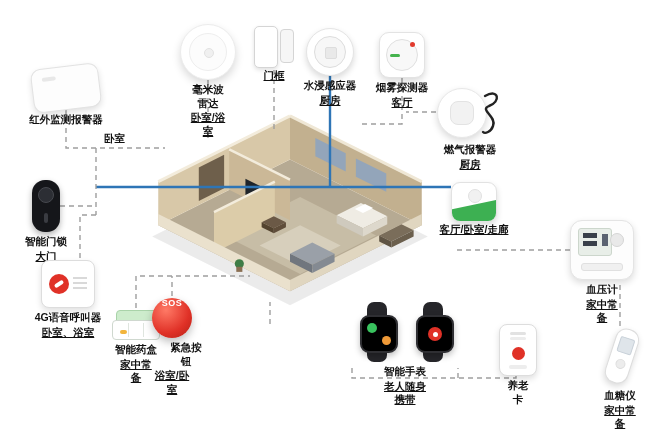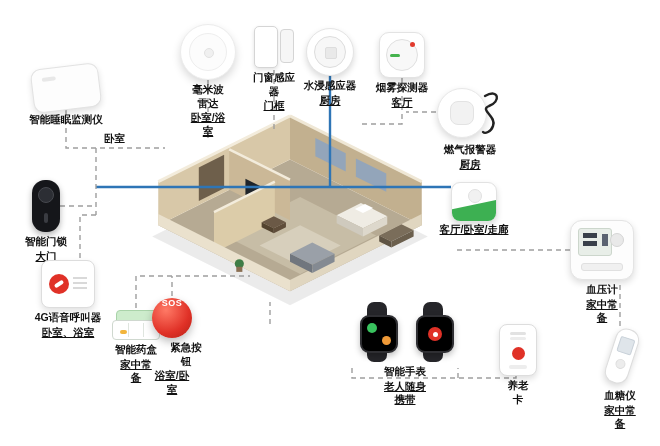--- a/index.html
+++ b/index.html
@@ -157,35 +157,34 @@
     <polyline class="lg" points="352,368 352,378 516,378 516,366"></polyline>
     <polyline class="lg" points="458,378 458,368"></polyline>
     <polyline class="lg" points="570,250 455,250"></polyline>
     <polyline class="lg" points="620,326 620,284"></polyline>
   </svg>
 
   <div class="tag" style="left:76px;top:132px;">卧室</div>
 
   <div class="device" style="left:8px;top:66px;width:116px;">
     <div class="ic ic-sleep"></div>
-    <div class="dlabel">智能睡眠监测仪</div>
+    <div class="dlabel">红外监测报警器</div>
   </div>
 
   <div class="device" style="left:176px;top:24px;width:64px;">
     <div class="ic ic-radar"></div>
     <div class="dlabel" style="width:40px;">毫米波雷达</div>
     <div class="dloc" style="width:40px;">卧室/浴室</div>
   </div>
 
   <div class="device" style="left:246px;top:26px;width:56px;">
     <div class="ic ic-door">
         <div class="a"></div>
         <div class="b"></div>
       </div>
-    <div class="dlabel" style="width:48px;">门窗感应器</div>
     <div class="dloc">门框</div>
   </div>
 
   <div class="device" style="left:300px;top:28px;width:60px;">
     <div class="ic ic-water"></div>
     <div class="dlabel">水浸感应器</div>
     <div class="dloc">厨房</div>
   </div>
 
   <div class="device" style="left:372px;top:32px;width:60px;">

